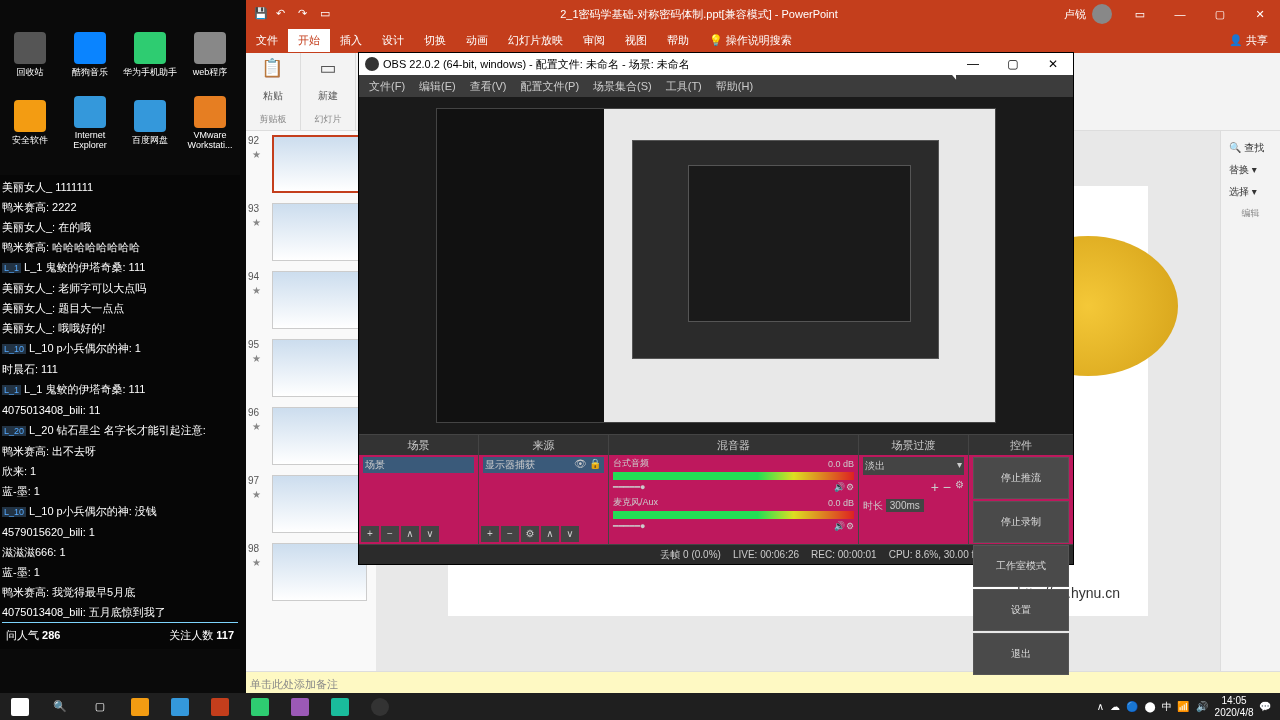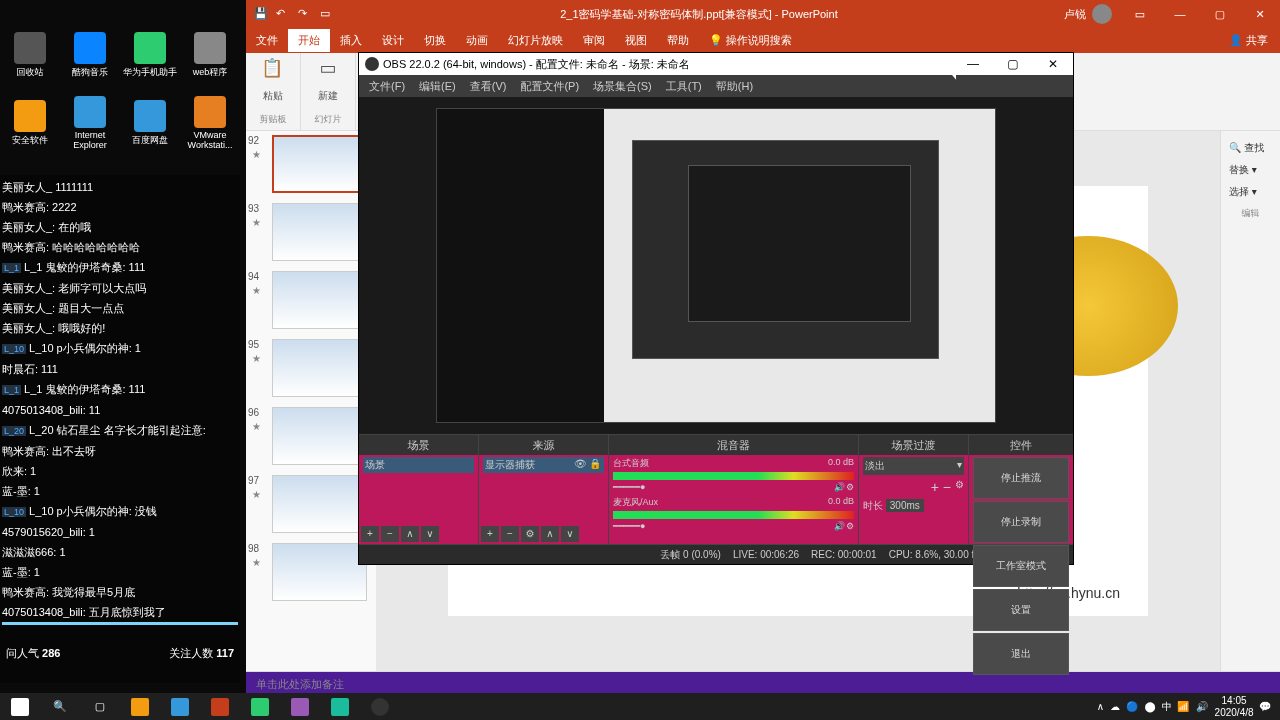--- a/index.html
+++ b/index.html
@@ -5,21 +5,21 @@
 *{margin:0;padding:0;box-sizing:border-box;font-family:"Microsoft YaHei",sans-serif}
 body{width:1280px;height:720px;overflow:hidden;background:#000;position:relative}
 .desktop{width:100%;height:100%;background:#0a0a0a;position:relative}
 .desktop-icons{position:absolute;top:21px;left:0;display:flex;flex-wrap:wrap;width:240px}
 .d-icon{width:60px;height:68px;display:flex;flex-direction:column;align-items:center;justify-content:center;color:#fff;font-size:9px;text-align:center;padding:2px}
 .d-icon-img{width:32px;height:32px;background:#4a90d9;border-radius:4px;margin-bottom:2px}
 .chat-overlay{position:absolute;left:0;top:175px;width:240px;color:#fff;font-size:11px;line-height:20px;background:rgba(0,0,0,0.3);padding:2px}
 .chat-line{white-space:nowrap;overflow:hidden}
 .chat-user{color:#fff}
 .chat-tag{color:#5af;background:#234;padding:0 2px;font-size:9px}
-.chat-stats{display:flex;justify-content:space-between;padding:18px 4px;border-top:3px solid #7dd3fc;font-size:11px}
+.chat-stats{display:flex;justify-content:space-between;padding:2px 4px;border-top:1px solid #7dd3fc;font-size:11px}
 .ppt-window{position:absolute;left:246px;top:0;width:1034px;height:693px;background:#fff}
 .ppt-titlebar{height:28px;background:#c43e1c;display:flex;align-items:center;color:#fff;font-size:11px}
 .ppt-qat{display:flex;gap:8px;padding:0 8px;align-items:center}
 .ppt-qat span{width:14px;height:14px;display:inline-block}
 .ppt-title{flex:1;text-align:center}
 .ppt-user{display:flex;align-items:center;gap:6px;padding:0 8px}
 .ppt-wbtn{width:40px;height:28px;display:flex;align-items:center;justify-content:center}
 .ppt-ribbon{height:25px;background:#c43e1c;display:flex;align-items:center;color:#fff;font-size:11px}
 .ppt-tab{padding:4px 10px;cursor:pointer}
 .ppt-tab.active{background:#fff;color:#c43e1c}
@@ -31,21 +31,21 @@
 .ppt-thumb{margin-bottom:10px;position:relative}
 .ppt-thumb-num{position:absolute;left:-2px;top:0;font-size:10px;color:#555;width:20px}
 .ppt-thumb-star{position:absolute;left:2px;top:14px;font-size:10px;color:#888}
 .ppt-thumb-img{margin-left:22px;width:95px;height:58px;background:#fff;border:1px solid #ccc}
 .ppt-thumb.active .ppt-thumb-img{border:2px solid #c43e1c}
 .ppt-slide{flex:1;background:#e8e8e8;display:flex;align-items:center;justify-content:center;position:relative}
 .ppt-slide-inner{width:700px;height:430px;background:#fff;position:relative}
 .slide-url{position:absolute;right:28px;bottom:15px;color:#333;font-size:14px}
 .ppt-right{width:60px;background:#f3f3f3;border-left:1px solid #ddd;padding:6px;font-size:10px}
 .ppt-right-item{padding:4px 2px;color:#333}
-.ppt-notes{height:28px;background:#4c1d95;border-top:1px solid #ddd;padding:5px 10px;font-size:11px;color:#888}
+.ppt-notes{height:28px;background:#fef9c3;border-top:1px solid #ddd;padding:5px 4px;font-size:11px;color:#888}
 .ppt-status{height:22px;background:#f3f3f3;border-top:1px solid #ddd;display:flex;align-items:center;font-size:10px;color:#555;padding:0 8px;gap:10px}
 .ppt-status-right{margin-left:auto;display:flex;gap:8px;align-items:center}
 .obs-window{position:absolute;left:358px;top:52px;width:716px;height:513px;background:#2b2b2b;border:1px solid #000;display:flex;flex-direction:column}
 .obs-titlebar{height:22px;background:#fff;display:flex;align-items:center;font-size:11px;color:#000;padding-left:6px}
 .obs-title-icon{width:14px;height:14px;background:#333;border-radius:50%;margin-right:4px}
 .obs-wbtns{margin-left:auto;display:flex}
 .obs-wbtn{width:40px;height:22px;display:flex;align-items:center;justify-content:center;font-size:12px}
 .obs-menu{height:22px;background:#3c3c3c;display:flex;align-items:center;font-size:11px;color:#ccc;padding:0 4px;gap:2px}
 .obs-menu-item{padding:2px 6px}
 .obs-preview{flex:1;background:#1a1a1a;display:flex;align-items:center;justify-content:center;padding:10px}
@@ -55,21 +55,21 @@
 .obs-recurse3{position:absolute;left:45%;top:18%;width:40%;height:50%;background:#1a1a1a;border:1px solid #555}
 .obs-panels{height:110px;display:flex;background:#be185d;border-top:1px solid #444}
 .obs-panel{border-right:1px solid #444;display:flex;flex-direction:column}
 .obs-panel-head{height:20px;background:#333;text-align:center;font-size:11px;color:#ccc;line-height:20px}
 .obs-panel-body{flex:1;padding:2px 4px;font-size:10px;color:#ccc;position:relative}
 .obs-panel-foot{height:20px;display:flex;gap:2px;padding:2px}
 .obs-btn{width:18px;height:16px;background:#444;color:#ccc;font-size:10px;text-align:center;line-height:16px}
 .obs-ctrl-btn{background:#4a4a4a;color:#ddd;font-size:10px;padding:13px 8px;margin:2px 4px;text-align:center;border:1px solid #555}
 .obs-mixer-item{margin-bottom:4px}
 .obs-mixer-bar{height:8px;background:linear-gradient(90deg,#2d5 0%,#2d5 60%,#dd2 75%,#d22 100%);margin:2px 0}
-.obs-mixer-row{display:flex;justify-content:space-between;font-size:9px;align-items:flex-start}
+.obs-mixer-row{display:flex;justify-content:space-between;font-size:9px;align-items:center}
 .obs-statusbar{height:20px;background:#2b2b2b;border-top:1px solid #444;display:flex;align-items:center;justify-content:flex-end;font-size:10px;color:#ccc;padding:0 6px;gap:12px;font-family:monospace}
 .obs-green{width:12px;height:12px;background:#2d2}
 .taskbar{position:absolute;bottom:0;left:0;width:1280px;height:27px;background:#1f1f1f;display:flex;align-items:center}
 .tb-item{width:40px;height:27px;display:flex;align-items:center;justify-content:center;color:#fff;font-size:11px}
 .tb-icon{width:18px;height:18px;background:#4a90d9;border-radius:2px}
 .tb-tray{margin-left:auto;display:flex;align-items:center;gap:6px;padding:0 8px;color:#fff;font-size:10px}
 .tb-time{text-align:center;line-height:12px}
 .cursor{position:absolute;left:950px;top:63px;width:12px;height:16px;z-index:999}
 .cursor::before{content:"";position:absolute;border-left:8px solid #fff;border-top:6px solid transparent;border-bottom:10px solid transparent;transform:rotate(-40deg)}
 .gold-img{position:absolute;right:-30px;top:50px;width:180px;height:140px;background:radial-gradient(circle,#f4c838,#d4a017);border-radius:50%}

